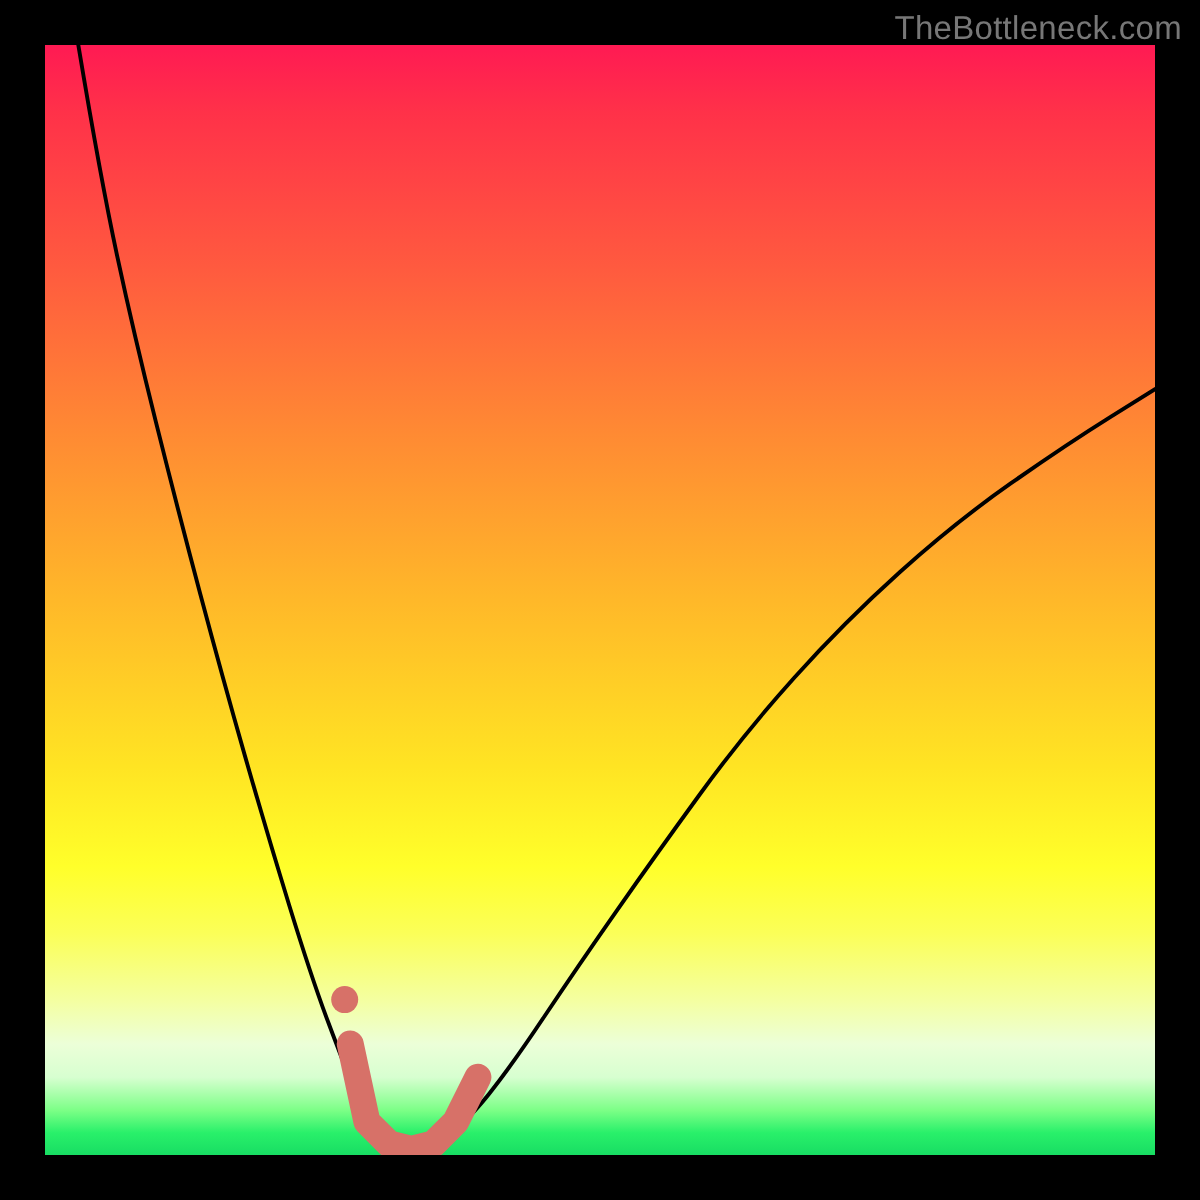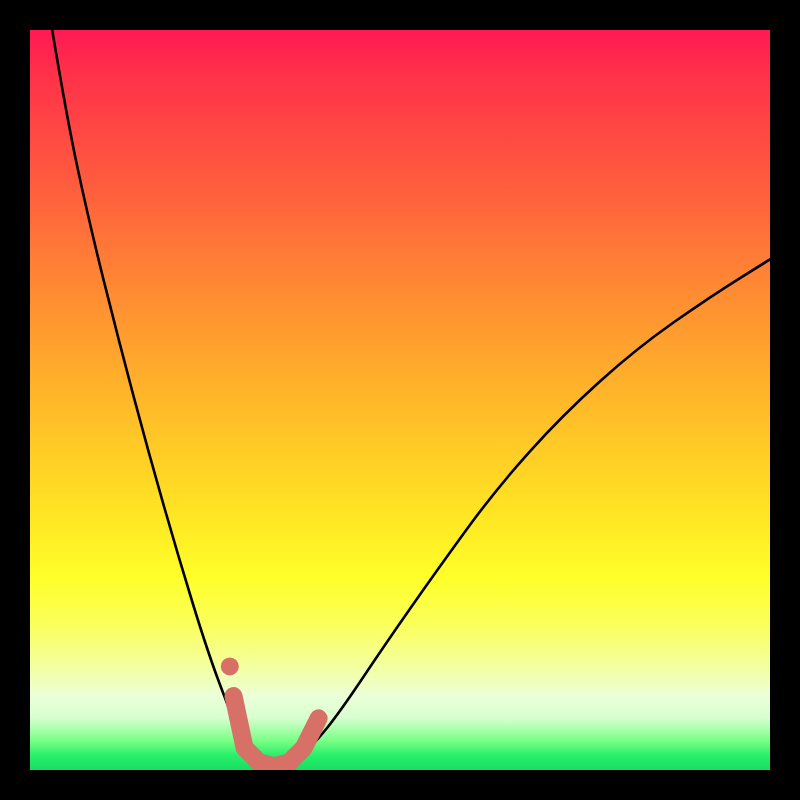--- a/index.html
+++ b/index.html
@@ -77,20 +77,21 @@
   }
   .marker-dot {
     fill: #d77168;
   }
 </style>
 </head>
 <body>
 
 <div class="frame">
 
+  <div class="watermark">TheBottleneck.com</div>
 
   <div class="plot">
 
     <svg class="curve" viewBox="0 0 740 740">
 
       <path id="main-curve" class="curve-path" d="M22.2 0.0 Q37.0 88.8 48.1 140.6 Q59.2 192.4 74.0 251.6 Q88.8 310.8 103.6 366.3 Q118.4 421.8 133.2 473.6 Q148.0 525.4 162.8 573.5 Q177.6 621.6 188.7 651.2 Q199.8 680.8 207.2 699.3 Q214.6 717.8 222.0 725.2 Q229.4 732.6 236.8 734.5 Q244.2 736.3 251.6 734.5 Q259.0 732.6 270.1 725.2 Q281.2 717.8 296.0 699.3 Q310.8 680.8 333.0 647.5 Q355.2 614.2 381.1 577.2 Q407.0 540.2 436.6 499.5 Q466.2 458.8 499.5 421.8 Q532.8 384.8 569.8 351.5 Q606.8 318.2 643.8 292.3 Q680.8 266.4 710.4 247.9 T740.0 229.4"></path>
 
       <path id="highlight-seg" class="marker-path" d="M203.5 666.0 L214.6 717.8 L229.4 732.6 L244.2 736.3 L259.0 732.6 L273.8 717.8 L288.6 688.2"></path>
 
       <circle id="highlight-dot" class="marker-dot" cx="199.8" cy="636.4" r="9"></circle>

